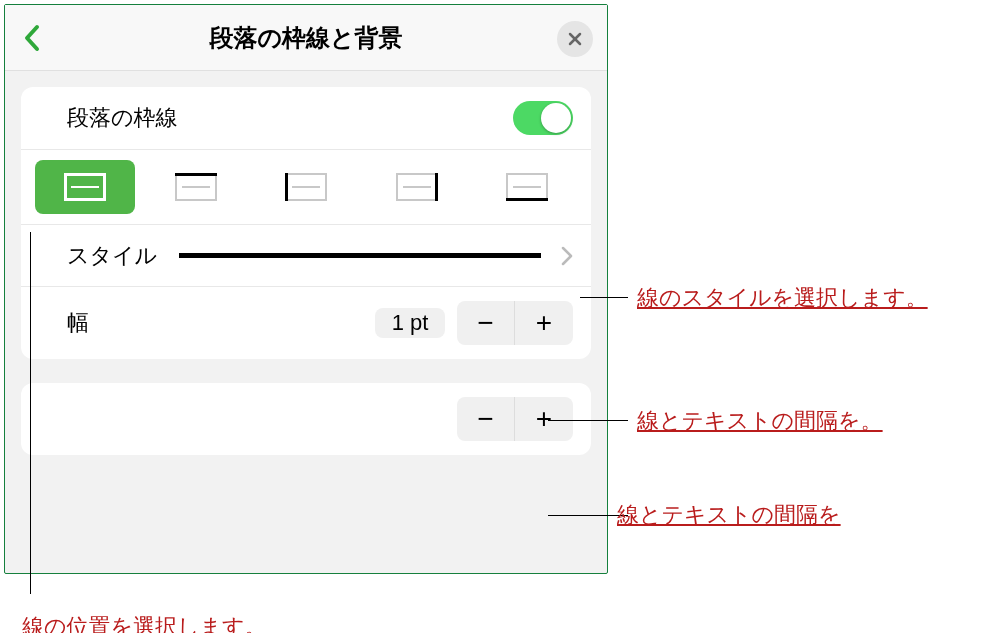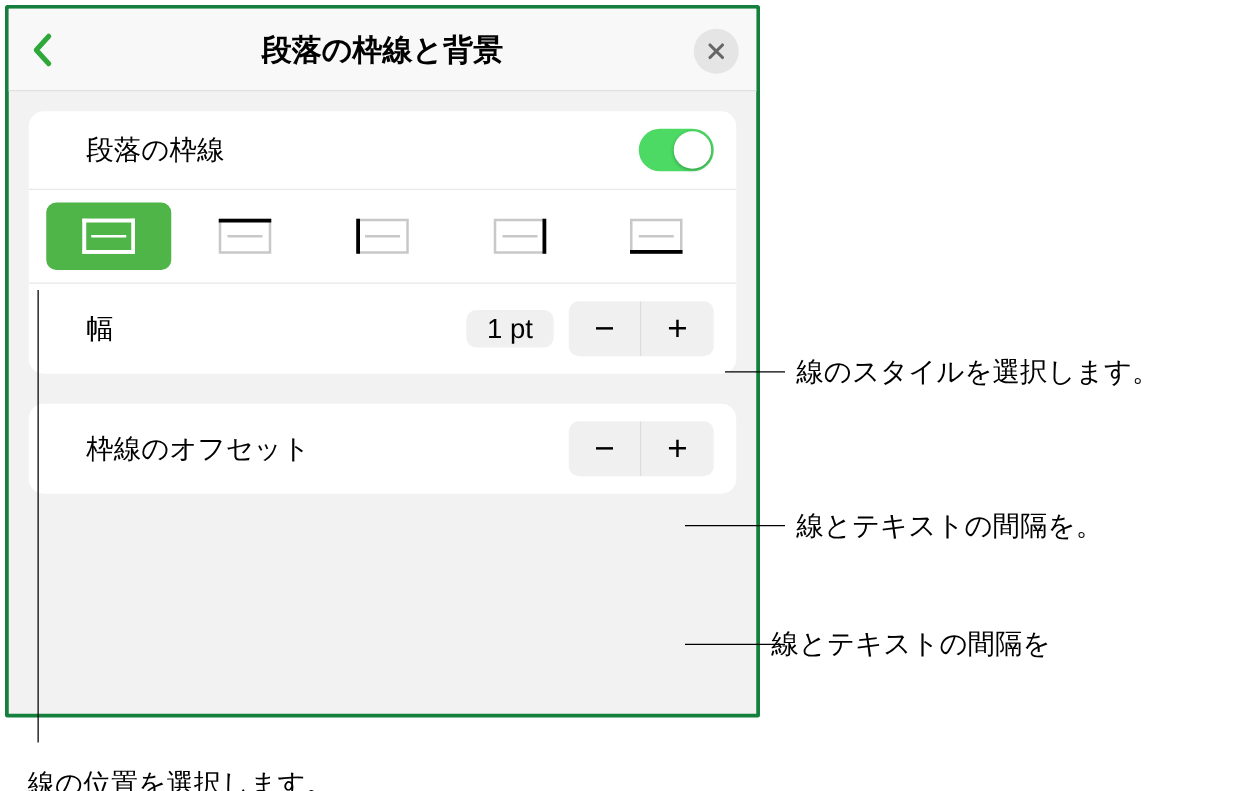--- a/index.html
+++ b/index.html
@@ -13,21 +13,21 @@
       width: 1001px;
       height: 633px;
       position: relative;
     }
     .panel {
       position: absolute;
       left: 4px;
       top: 4px;
       width: 604px;
       height: 570px;
-      border: 3px solid #15803d;
+      border: 1px solid #15803d;
       background: #f2f2f2;
       border-radius: 2px;
     }
     .header {
       height: 66px;
       display: flex;
       align-items: center;
       justify-content: center;
       position: relative;
       background: #f8f8f8;
@@ -222,22 +222,23 @@
       font-size: 28px;
       color: #000;
       font-weight: 300;
     }
     .stepper-btn:first-child {
       border-right: 1px solid #ddd;
     }
     .callout {
       position: absolute;
       font-size: 22px;
-      color: #000000;
+      color: #b91c1c;
       line-height: 1.4;
+      text-decoration: underline;
     }
     .callout-line {
       position: absolute;
       background: #000;
     }
   </style>
 </head>
 <body>
 
 <div class="panel">
@@ -305,37 +306,43 @@
 
         <div class="border-opt">
           <div class="border-icon">
             <div class="bi-box"></div>
             <div class="bi-hl bi-line-bottom"></div>
             <div class="bi-inner-line"></div>
           </div>
         </div>
       </div>
 
+      <div class="row style-row">
+        <span class="row-label">スタイル</span>
+        <div class="line-preview"></div>
+        <svg class="chevron" viewBox="0 0 12 20">
+          <polyline points="2,2 10,10 2,18" fill="none" stroke="#bbb" stroke-width="2.5" stroke-linecap="round" stroke-linejoin="round"></polyline>
+        </svg>
+      </div>
 
 
       <div class="row">
         <span class="row-label">幅</span>
         <div class="stepper-wrap">
           <div class="stepper-value">1 pt</div>
           <div class="stepper">
             <div class="stepper-btn">−</div>
             <div class="stepper-btn">+</div>
           </div>
         </div>
       </div>
     </div>
 
     <div class="section">
       <div class="row">
-        <span class="row-label">枠線のオフセット</span>
         <div class="stepper-wrap">
           <div class="stepper">
             <div class="stepper-btn">−</div>
             <div class="stepper-btn">+</div>
           </div>
         </div>
       </div>
     </div>
   </div>
 </div>

